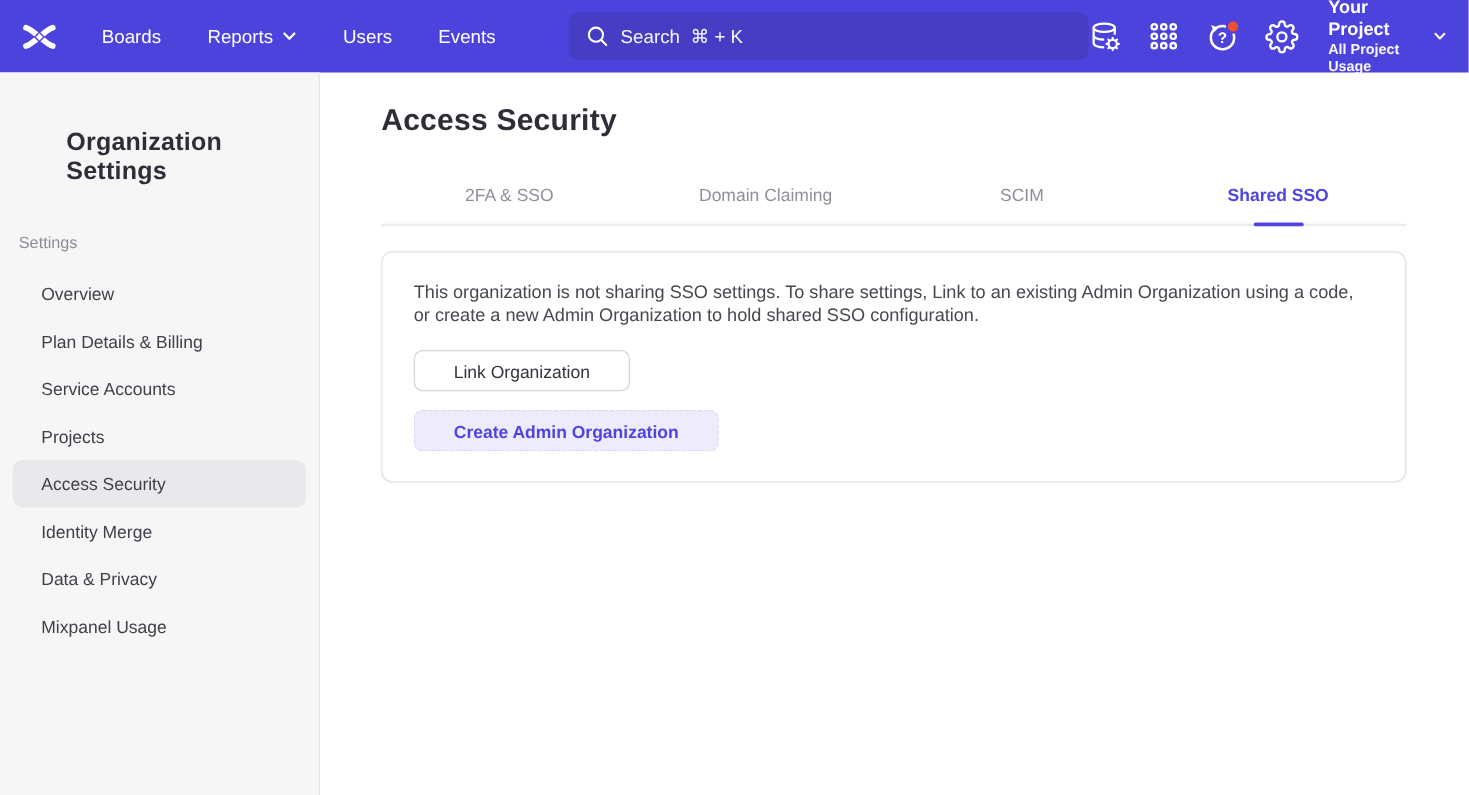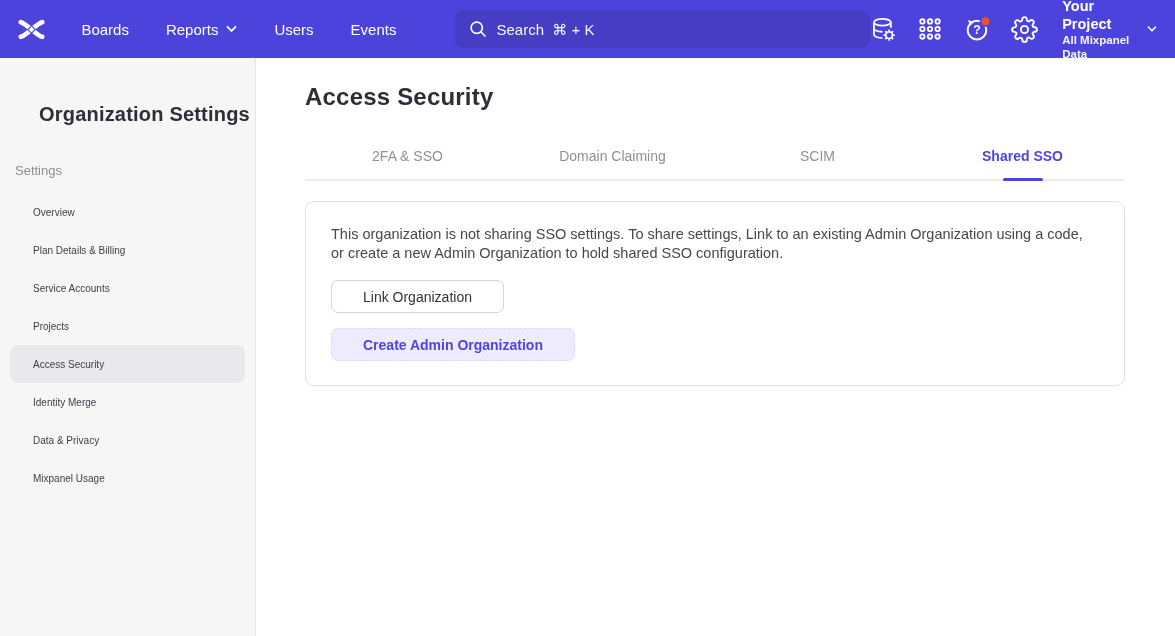--- a/index.html
+++ b/index.html
@@ -42,26 +42,26 @@
   .project-scope { color:#ffffff; font-size:11.5px; font-weight:700; opacity:.96; }
 
   
   .shell { display:flex; height:578px; }
 
   
   .sidebar {
     width:256px; background:#f6f6f7; border-right:1px solid #e5e5e8;
     flex-shrink:0; padding-top:45px;
   }
-  .sidebar-title { font-size:20px; font-weight:700; color:#2e2e38; margin-left:39px; letter-spacing:.2px; }
+  .sidebar-title { font-size:20px; font-weight:700; color:#2e2e38; margin-left:53px; letter-spacing:.2px; }
   .sidebar-section { margin:37px 0 15px 15px; font-size:13px; color:#8d8d97; }
   .sidebar-item {
     height:38px; margin:0 10px; padding-left:23px; border-radius:8px;
     display:flex; align-items:center;
-    font-size:10px; color:#40404a; cursor:pointer;
+    font-size:14px; color:#40404a; cursor:pointer;
   }
   .sidebar-item.selected { background:#e9e9eb; }
 
   
   .main { flex:1; padding:0 50px 0 49px; }
   .page-title { font-size:24px; font-weight:700; color:#2e2e38; margin-top:25px; letter-spacing:.2px; }
   .tabs { display:flex; margin-top:37px; border-bottom:2px solid #ececef; }
   .tab {
     flex:1; text-align:center; padding-bottom:15px;
     font-size:14px; color:#8f8f9a; position:relative; cursor:pointer;
@@ -174,21 +174,21 @@
       <svg width="27" height="27" viewBox="0 0 24 24">
         <g fill="none" stroke="#ffffff" stroke-width="1.7" stroke-linejoin="round">
           <circle cx="12" cy="12" r="3.2"></circle>
           <path d="M19.4 15a1.65 1.65 0 0 0 .33 1.82l.06.06a2 2 0 0 1 0 2.83 2 2 0 0 1-2.83 0l-.06-.06a1.65 1.65 0 0 0-1.82-.33 1.65 1.65 0 0 0-1 1.51V21a2 2 0 0 1-2 2 2 2 0 0 1-2-2v-.09A1.65 1.65 0 0 0 9 19.4a1.65 1.65 0 0 0-1.82.33l-.06.06a2 2 0 0 1-2.83 0 2 2 0 0 1 0-2.83l.06-.06a1.65 1.65 0 0 0 .33-1.82 1.65 1.65 0 0 0-1.51-1H3a2 2 0 0 1-2-2 2 2 0 0 1 2-2h.09A1.65 1.65 0 0 0 4.6 9a1.65 1.65 0 0 0-.33-1.82l-.06-.06a2 2 0 0 1 0-2.83 2 2 0 0 1 2.83 0l.06.06a1.65 1.65 0 0 0 1.82.33H9a1.65 1.65 0 0 0 1-1.51V3a2 2 0 0 1 2-2 2 2 0 0 1 2 2v.09a1.65 1.65 0 0 0 1 1.51 1.65 1.65 0 0 0 1.82-.33l.06-.06a2 2 0 0 1 2.83 0 2 2 0 0 1 0 2.83l-.06.06a1.65 1.65 0 0 0-.33 1.82V9a1.65 1.65 0 0 0 1.51 1H21a2 2 0 0 1 2 2 2 2 0 0 1-2 2h-.09a1.65 1.65 0 0 0-1.51 1z"></path>
         </g>
       </svg>
     </div>
     <div class="project-select">
       <div class="project-texts">
         <span class="project-name">Your Project</span>
-        <span class="project-scope">All Mixpanel Data</span>
+        <span class="project-scope">All Project Usage</span>
       </div>
       <svg width="11" height="8" viewBox="0 0 11 8">
         <polyline points="1.5,1.8 5.5,6 9.5,1.8" fill="none" stroke="#ffffff" stroke-width="1.8" stroke-linecap="round" stroke-linejoin="round"></polyline>
       </svg>
     </div>
   </div>
 </header>
 
 <div class="shell">
 

